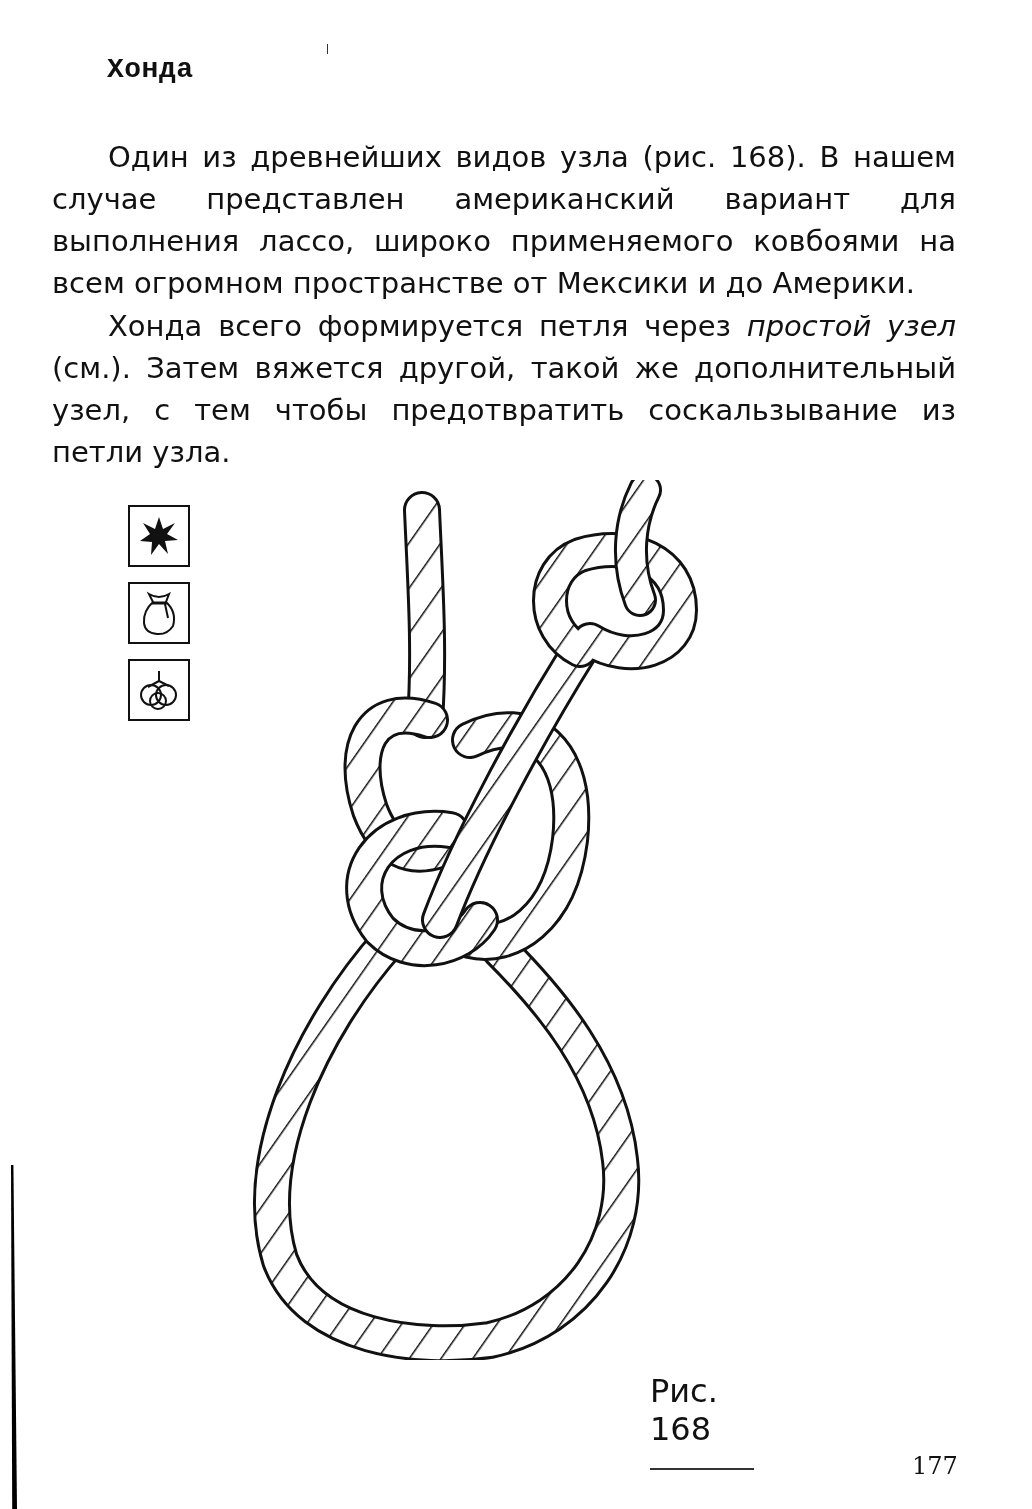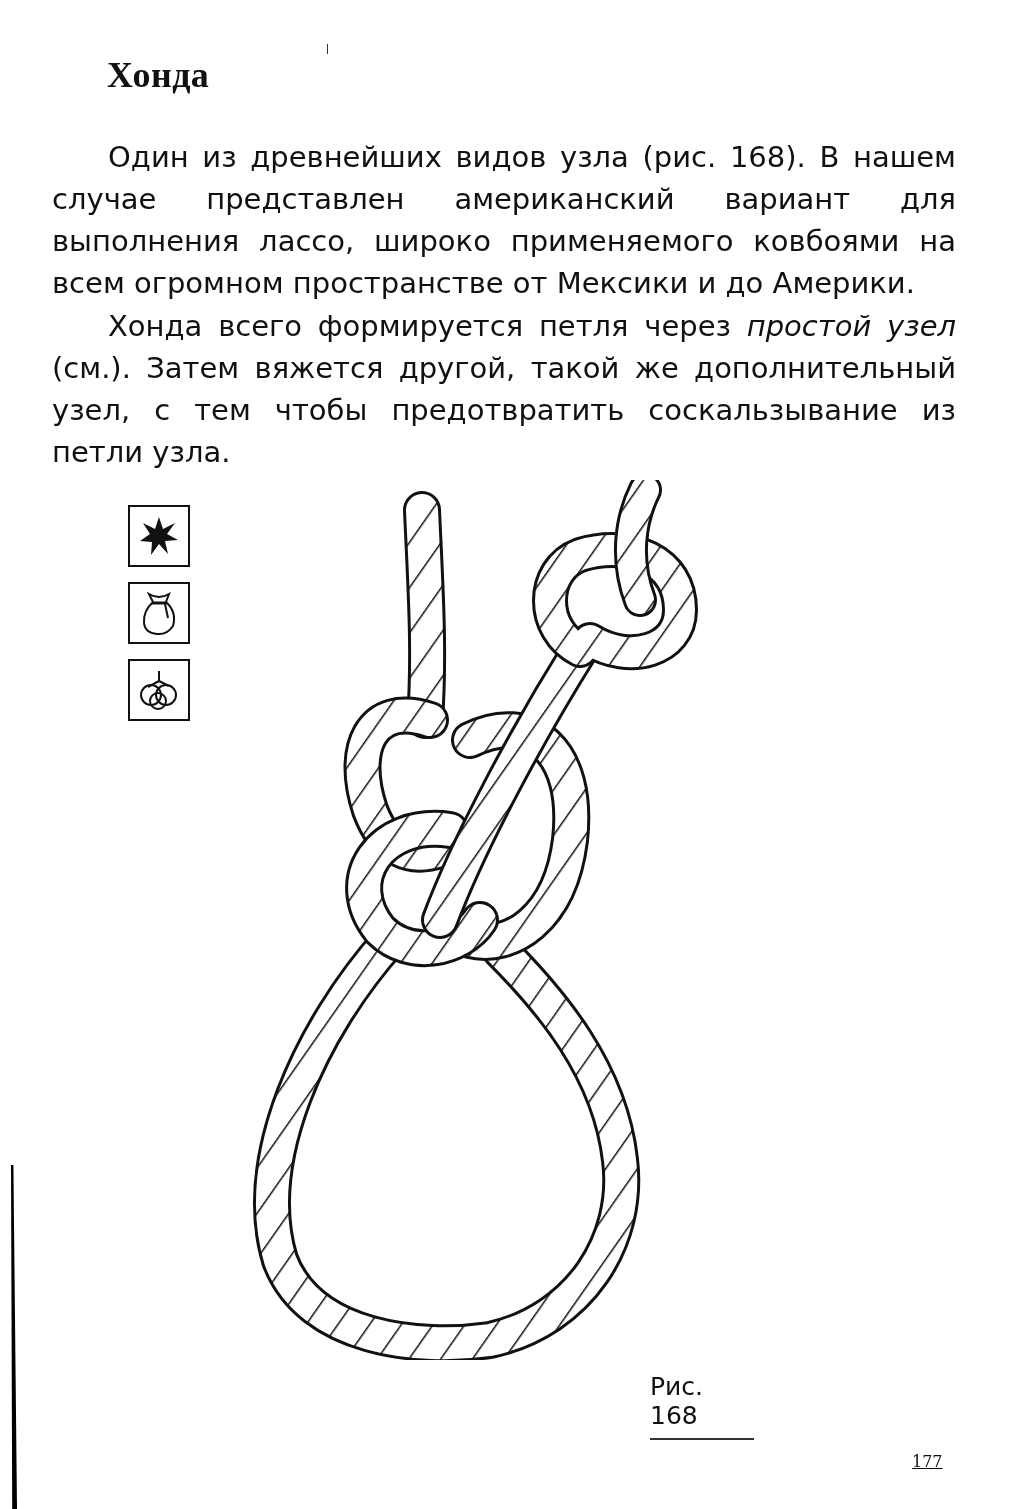--- a/index.html
+++ b/index.html
@@ -2,44 +2,44 @@
 <html><head>
   <meta charset="utf-8">
   <style>
     html, body { margin: 0; padding: 0; background: #ffffff; }
     body {
       width: 1032px; height: 1509px; position: relative; overflow: hidden;
       font-family: "DejaVu Sans", sans-serif; color: #111;
     }
     .title {
       position: absolute; left: 107px; top: 54px;
-      font-family: Liberation Serif, serif; font-weight: bold; font-size: 36px;
+      font-family: Liberation Mono, monospace; font-weight: bold; font-size: 28px;
       letter-spacing: 0.5px;
     }
     .para {
       position: absolute; left: 52px; width: 904px;
       font-size: 29px; line-height: 42px; text-align: justify;
       text-indent: 56px; margin: 0;
     }
     .p1 { top: 136px; }
     .p2 { top: 305px; }
     .para em { font-style: italic; }
     .icons { position: absolute; left: 128px; top: 505px; width: 66px; }
     .icon-box {
       width: 62px; height: 62px; border: 2px solid #111; margin-bottom: 15px;
       display: flex; align-items: center; justify-content: center; box-sizing: border-box;
     }
     .figure { position: absolute; left: 230px; top: 480px; }
     .caption {
-      position: absolute; left: 650px; top: 1372px; font-size: 25px;
-      padding-bottom: 8px; border-bottom: 2px solid #333; width: 104px;
+      position: absolute; left: 650px; top: 1372px; font-size: 32px;
+      padding-bottom: 20px; border-bottom: 2px solid #333; width: 104px;
     }
     .page-num {
       position: absolute; left: 912px; top: 1452px;
-      font-family: "DejaVu Serif", serif; font-size: 16px; text-decoration: underline;
+      font-family: "DejaVu Serif", serif; font-size: 24px;
     }
     .edge-bar {
       position: absolute; left: 11px; top: 1165px; width: 6px; height: 344px;
       background: linear-gradient(to right, #000 0, #000 100%);
       clip-path: polygon(0 0, 40% 0, 100% 100%, 20% 100%);
     }
     .tick { position: absolute; width: 1px; background: #333; }
   </style>
 </head>
 <body>

